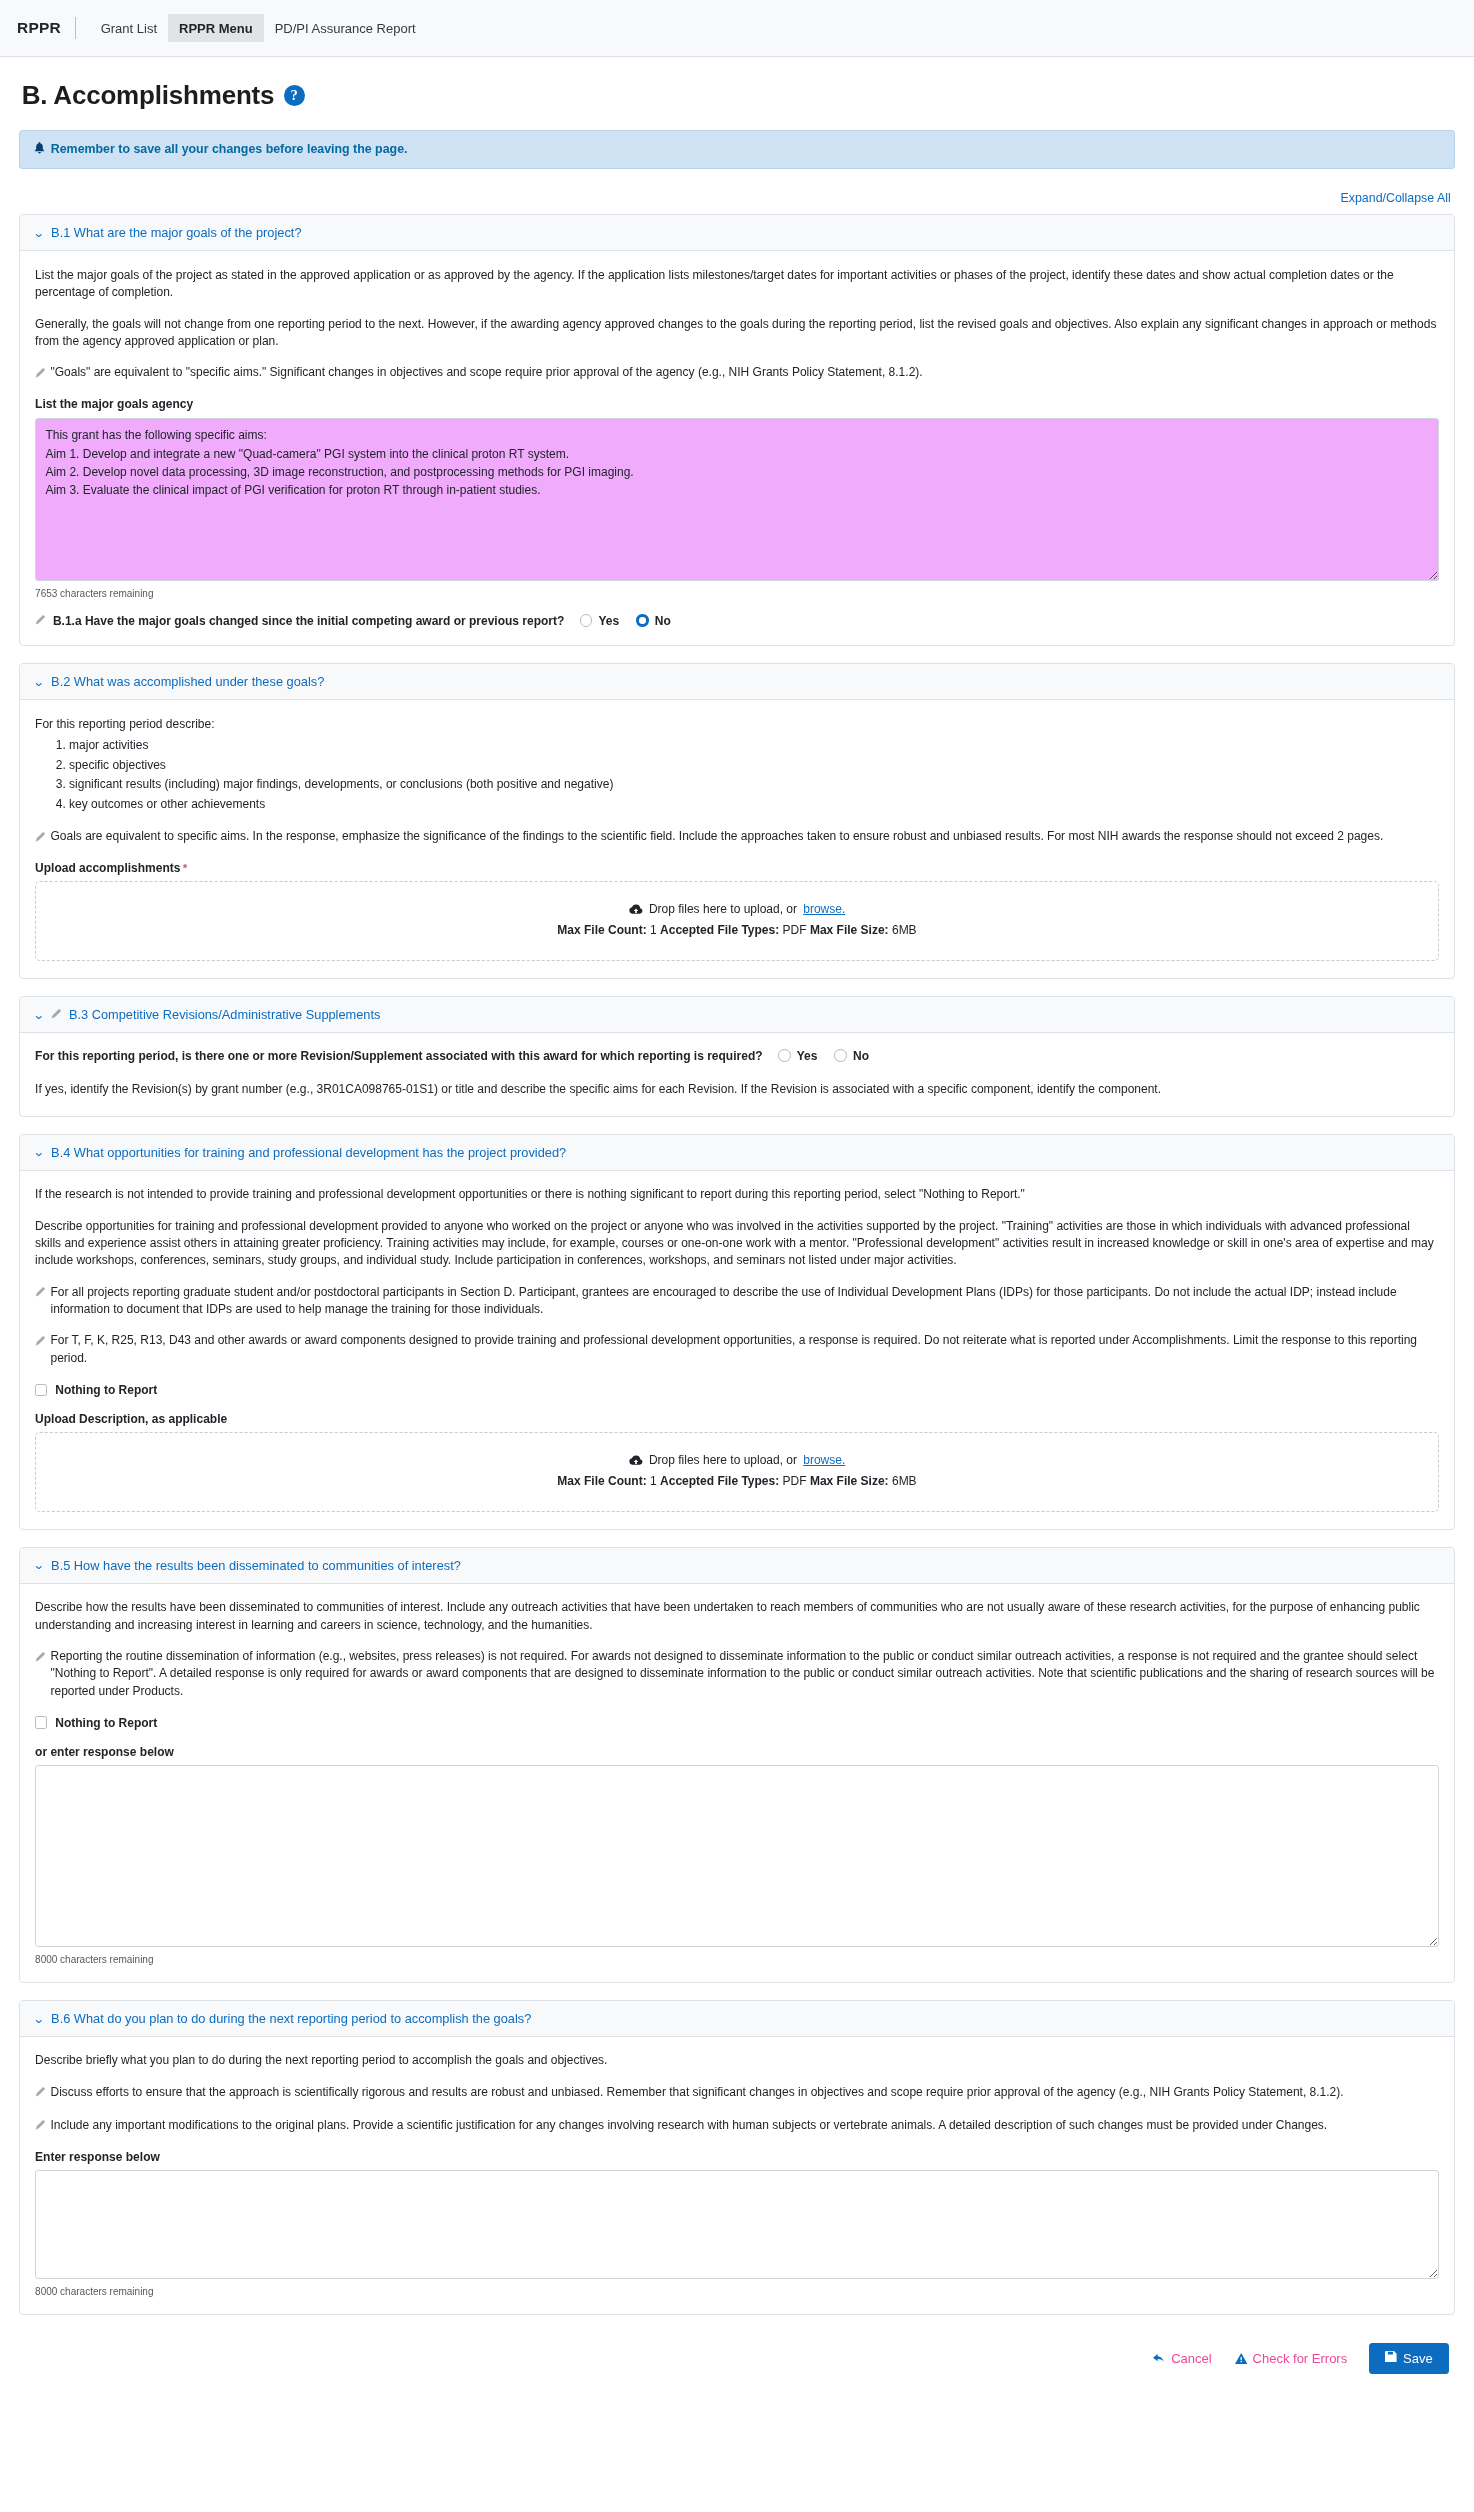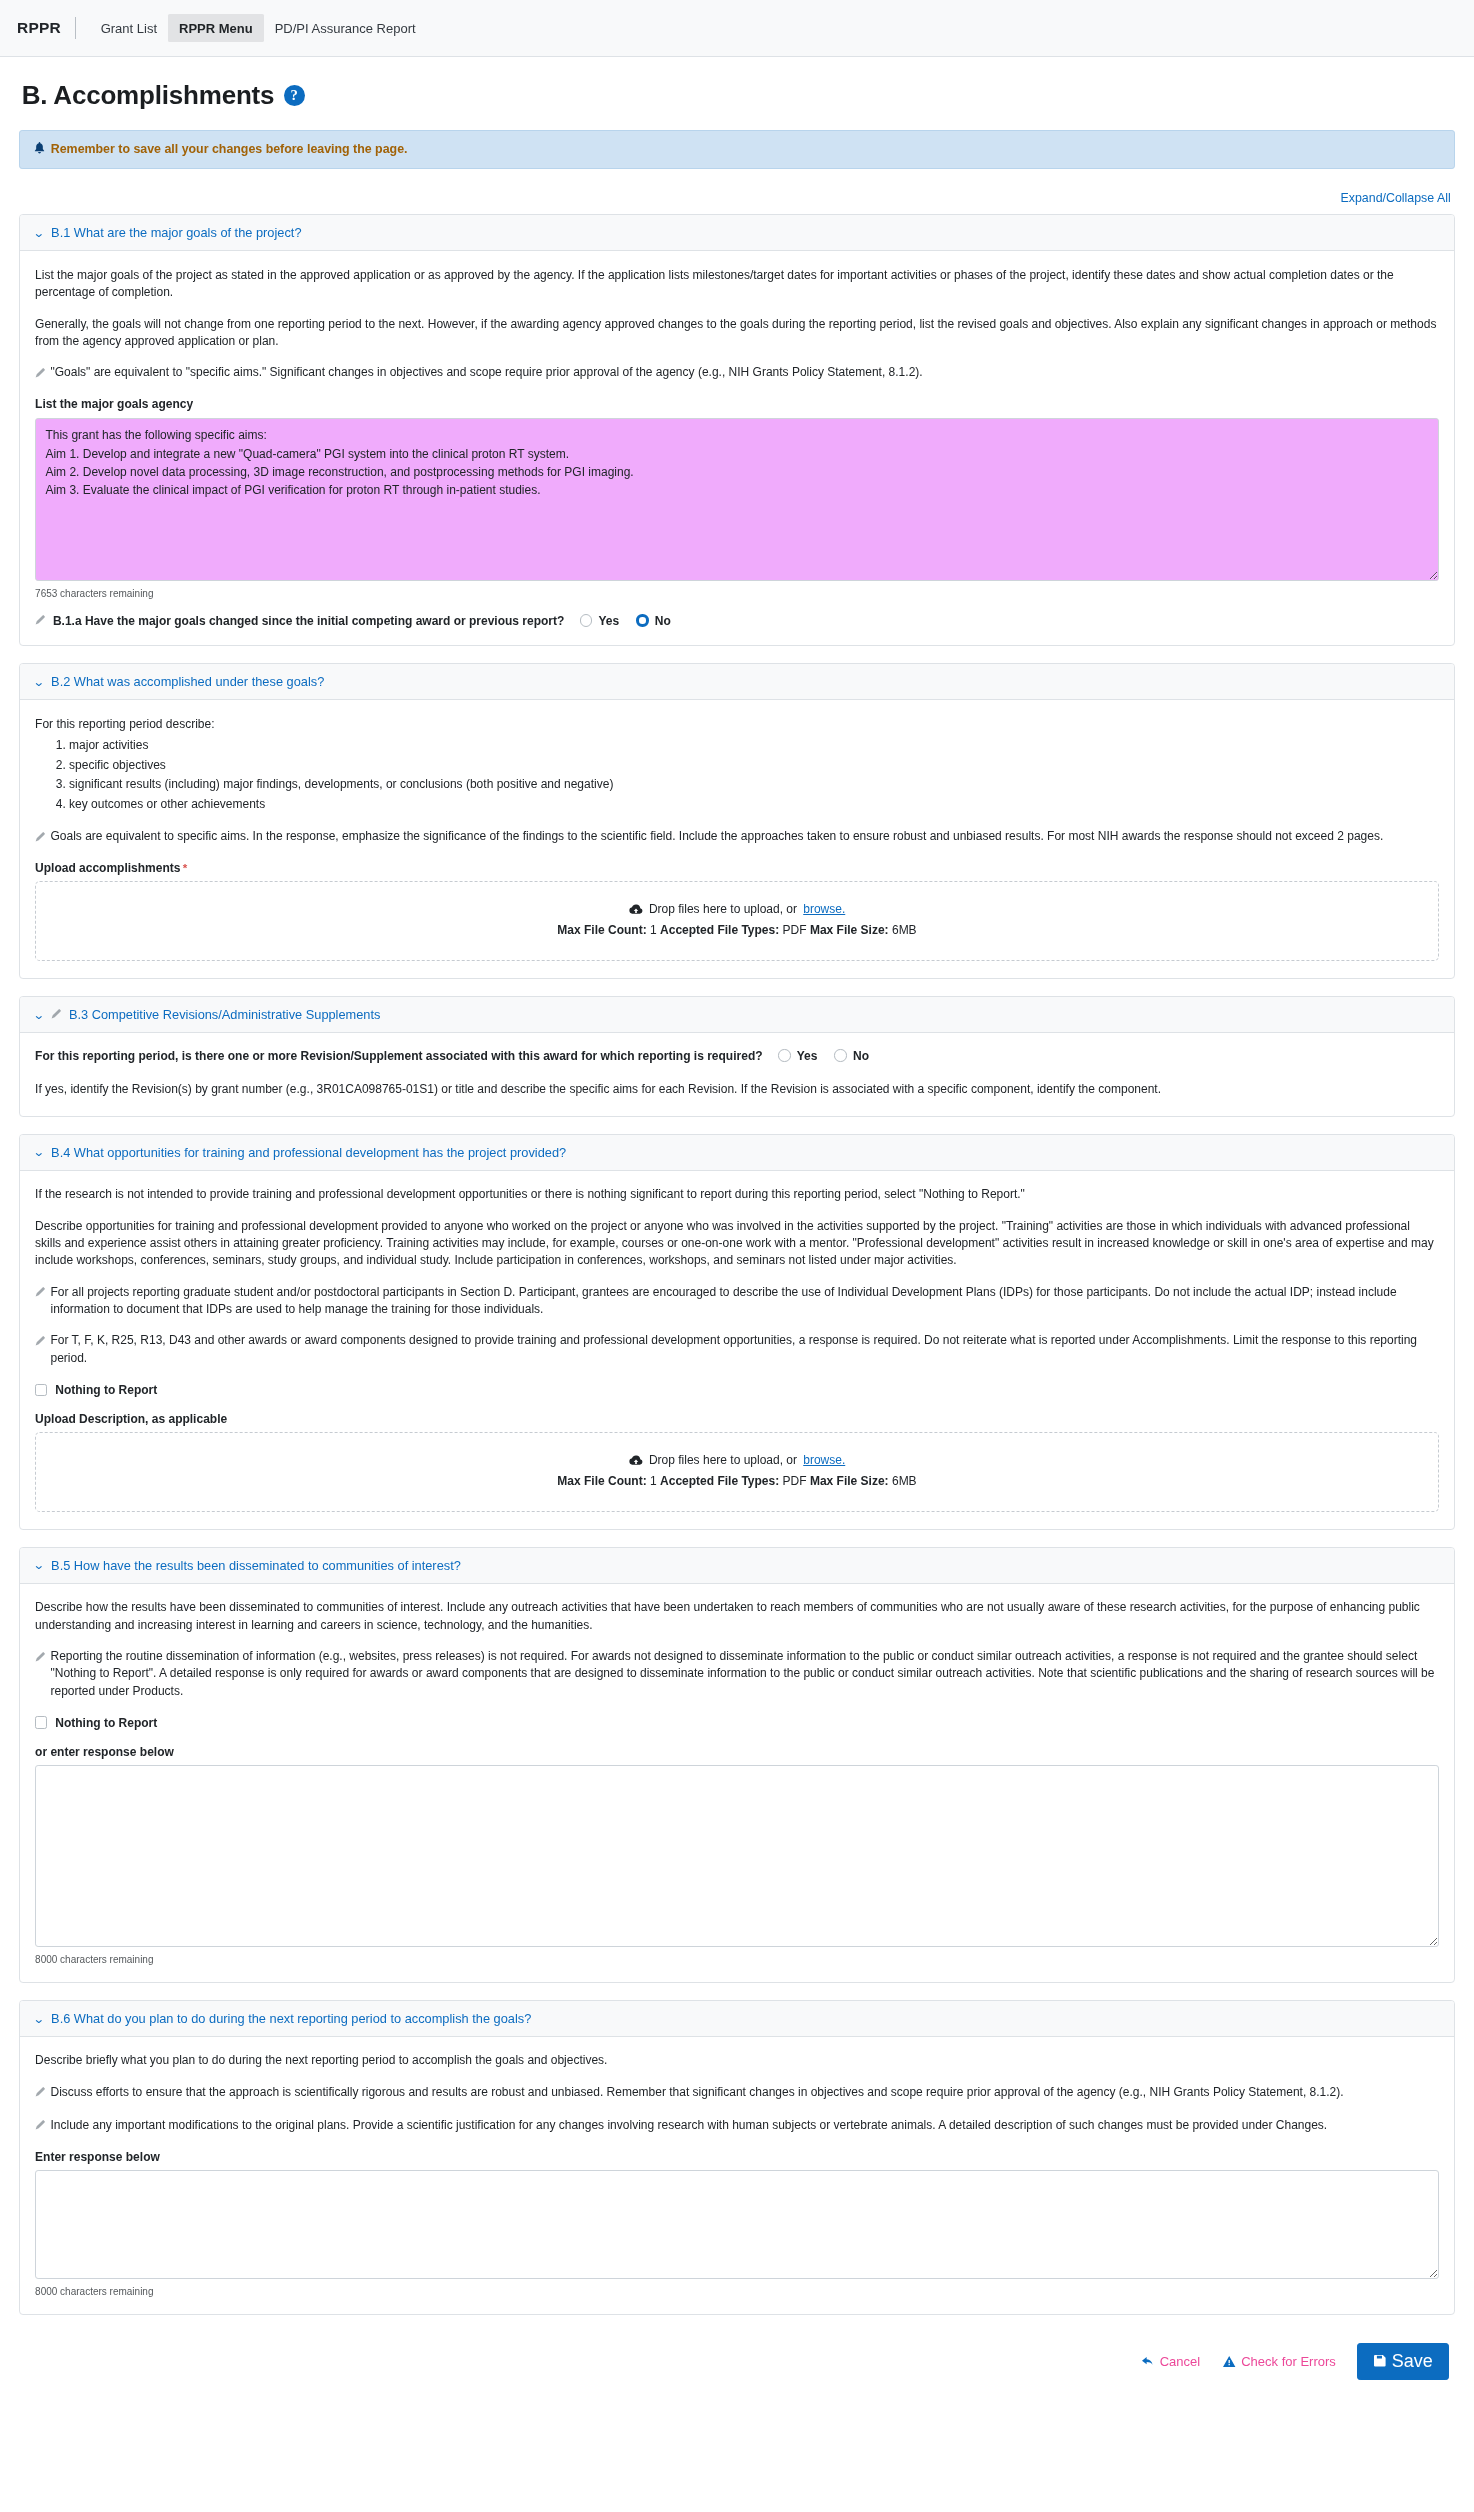--- a/index.html
+++ b/index.html
@@ -75,21 +75,21 @@
     display: inline-flex;
     align-items: center;
     justify-content: center;
     line-height: 1;
     cursor: pointer;
     font-family: "Liberation Serif", serif;
   }
 
   .alert-bar {
     background: #cfe2f3;
-    color: #a16207;
+    color: #0369a1;
     border: 0.8px solid #b8d4ec;
     border-radius: 3.1px;
     padding: 11px 14px;
     font-size: 12.4px;
     font-weight: bold;
     display: flex;
     align-items: center;
     gap: 6.2px;
     margin-bottom: 22px;
   }
@@ -295,24 +295,23 @@
     background: none;
     border: none;
     font-family: "Liberation Sans", sans-serif;
     padding: 4.7px 1.6px;
   }
   .btn-primary {
     background: #0c6cc0;
     color: #fff;
     border: 0.8px solid #0c6cc0;
     border-radius: 3.1px;
-    font-size: 18px;
+    font-size: 13px;
     padding: 7px 15.5px;
     display: inline-flex;
-    align-items: center;
     gap: 6.2px;
     cursor: pointer;
     font-family: "Liberation Sans", sans-serif;
   }
   .icon-inline { display: inline-block; line-height: 0; }
 </style>
 </head>
 <body>
 
 <div class="navbar">

